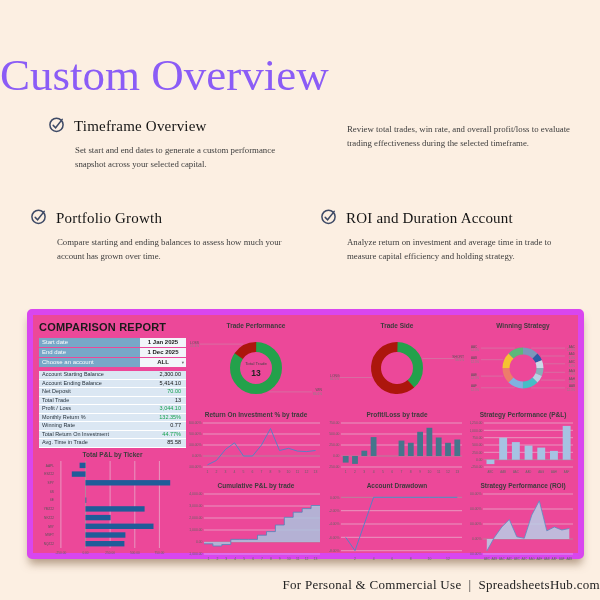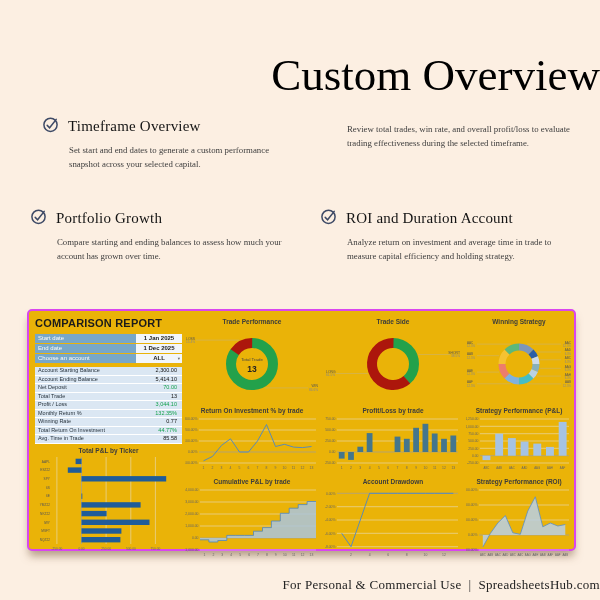--- a/index.html
+++ b/index.html
@@ -1,22 +1,22 @@
 <!DOCTYPE html>
 <html><head>
 <meta charset="utf-8">
 <style>
   html,body{margin:0;padding:0}
   body{width:600px;height:600px;position:relative;overflow:hidden;background:#fcefe2;font-family:"Liberation Serif",serif}
-  .page-title{position:absolute;top:20px;left:0;width:100%;text-align:right;font:400 45px/1.15 "Liberation Serif",serif;color:#000000}
+  .page-title{position:absolute;top:20px;left:0;width:100%;text-align:left;font:400 45px/1.15 "Liberation Serif",serif;color:#8b5cf6}
   .feat{position:absolute;width:252px}
   .feat-head{display:flex;align-items:center;gap:9px}
   .feat-title{font-size:15px;color:#141414;letter-spacing:.2px}
   .feat-desc{margin:6px 0 0 27px;font-size:8.8px;line-height:1.6;color:#3d3d3d;max-width:228px}
-  .card{position:absolute;left:27px;top:309px;width:545px;height:238px;background:#eab308;border:2px solid #d946ef;border-radius:5px;box-shadow:0 7px 9px -2px rgba(122,89,60,.55)}
+  .card{position:absolute;left:27px;top:309px;width:545px;height:238px;background:#ec4899;border:6px solid #d946ef;border-radius:5px;box-shadow:0 7px 9px -2px rgba(122,89,60,.55)}
   .col{position:absolute;top:4px}
   .col1{left:6px;width:147px}
   .col2{left:156px;width:134px}
   .col3{left:296px;width:136px}
   .col4{left:437px;width:106px}
   .report-title{font:bold 11px "Liberation Sans",sans-serif;color:#1b1b1b;letter-spacing:.2px;margin:2px 0 5px}
   .ctl-row{display:flex;margin-bottom:1px;height:9px}
   .ctl-label{flex:1;background:#78a7c8;color:#fdfdfd;font:6px/9px "Liberation Sans",sans-serif;padding-left:3px}
   .ctl-value{width:46px;background:#f2f6fa;color:#1a1a1a;font:bold 6px/9px "Liberation Sans",sans-serif;text-align:center;position:relative}
   .dd{position:absolute;right:2px;top:0;font-size:4.5px;line-height:9px;color:#666;font-weight:normal}
@@ -31,21 +31,21 @@
   .footer{position:absolute;bottom:7px;left:0;width:100%;text-align:right;font:13px "Liberation Serif",serif;color:#222;letter-spacing:.3px}
   .footer .sep{margin:0 7px;color:#333}
 </style>
 </head>
 <body>
 
 <div class="page">
 
   <h1 class="page-title">Custom Overview</h1>
 
-  <div class="feat" style="left:42px;top:116px">
+  <div class="feat" style="left:48px;top:116px">
     <div class="feat-head">
       <span><svg width="17" height="17" viewBox="0 0 17 17">
             <circle cx="8.5" cy="8.8" r="6.6" fill="none" stroke="#3e4a66" stroke-width="1.5"></circle>
             <path d="M5.2 9.4 L7.6 11.8 L14.2 3.4" fill="none" stroke="#3e4a66" stroke-width="1.5" stroke-linecap="round"></path>
           </svg></span>
       <span class="feat-title">Timeframe Overview</span>
     </div>
     <div class="feat-desc">Set start and end dates to generate a custom performance snapshot across your selected capital.</div>
   </div>
 

